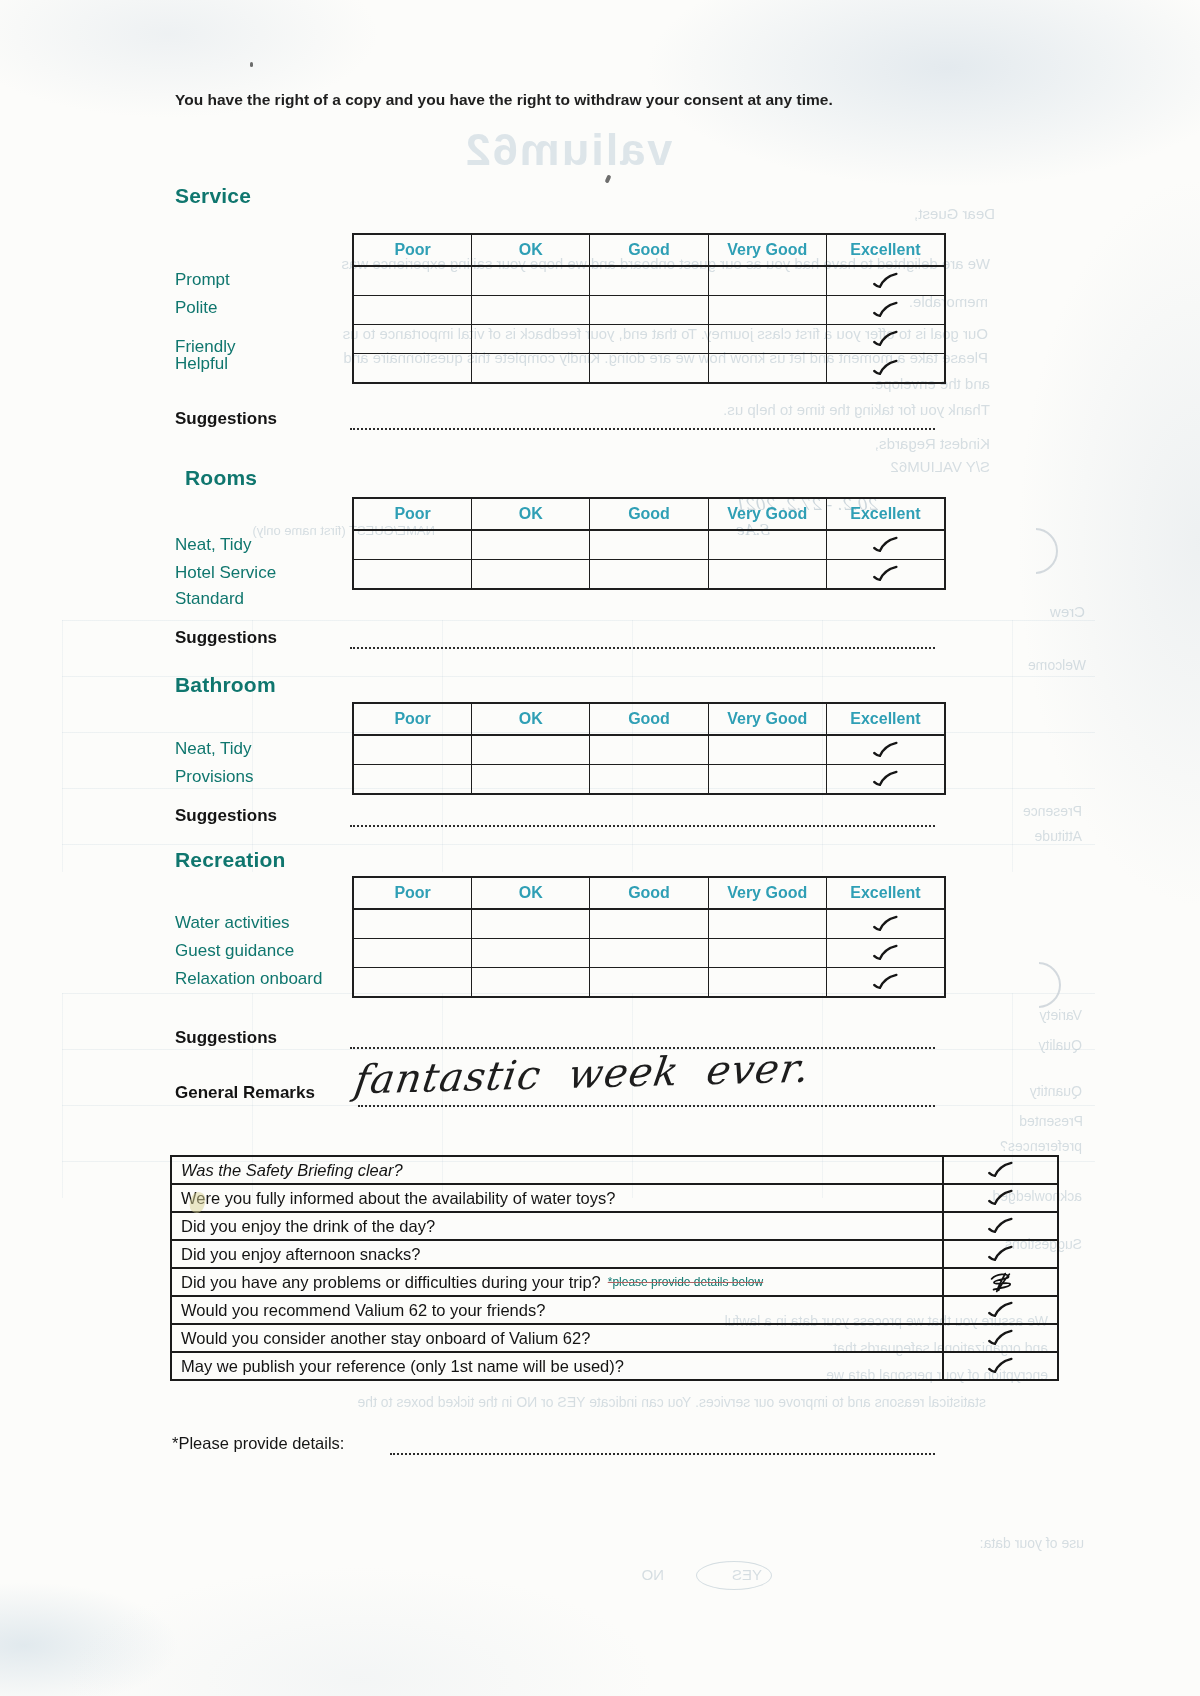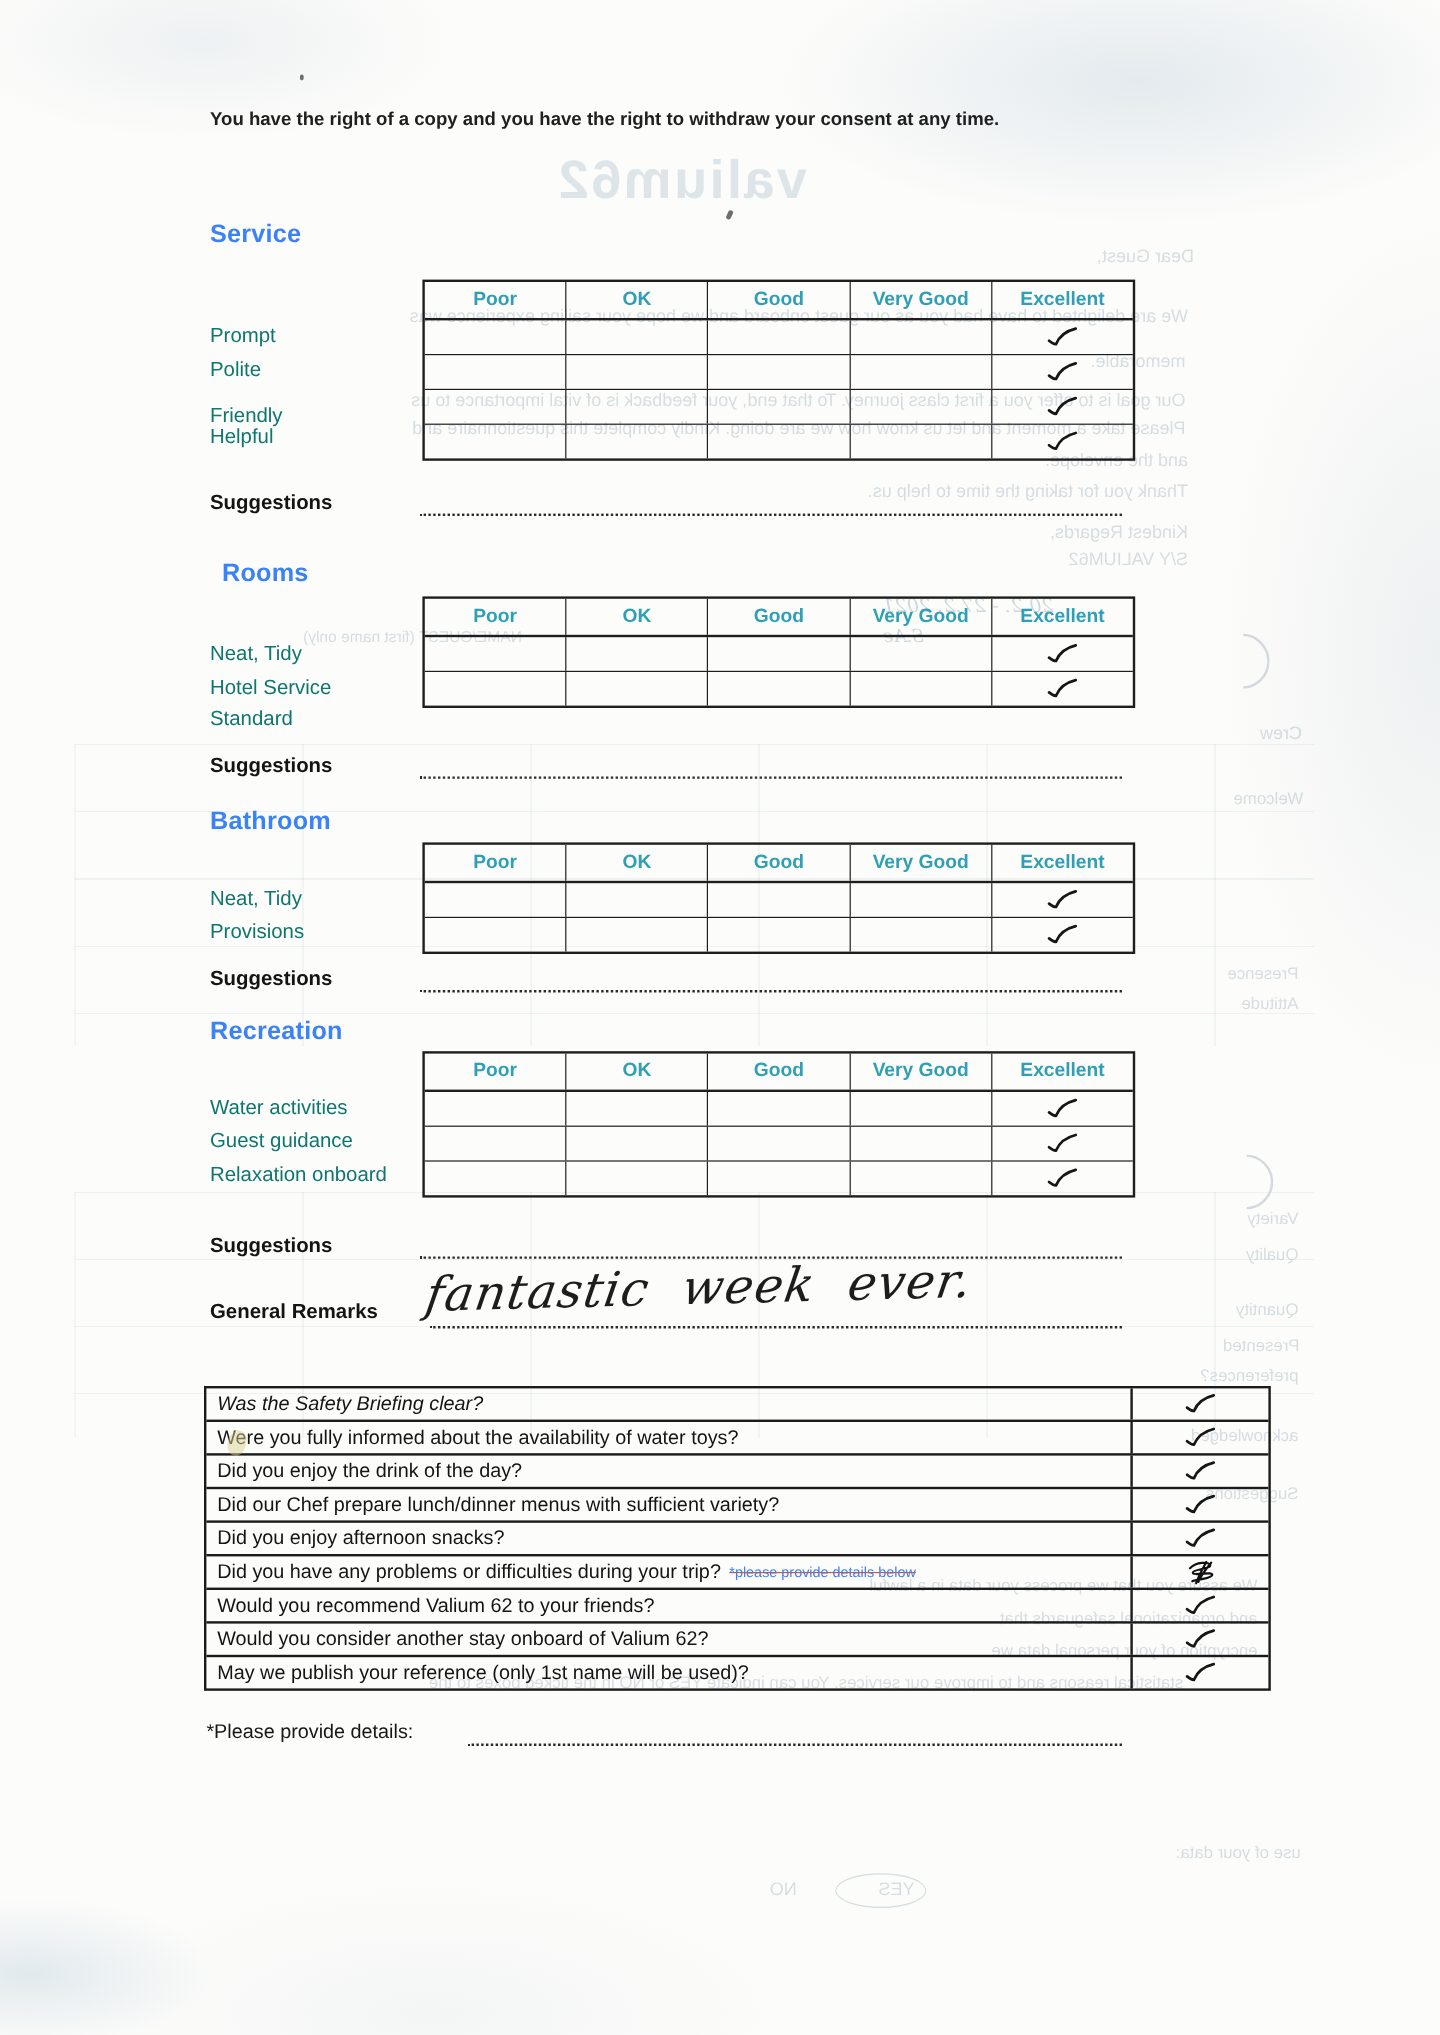--- a/index.html
+++ b/index.html
@@ -48,21 +48,21 @@
   .watermark{
     position:absolute;left:408px;top:124px;width:320px;z-index:1;
     transform:scaleX(-1);text-align:center;
     font-size:45px;font-weight:600;letter-spacing:2px;
     color:#c9d6df;opacity:.6;
   }
 
   
   .consent{left:175px;top:91px;width:720px;font-size:15.5px;font-weight:600;color:#1f1f1f;}
   .hsec{
-    font-size:21px;font-weight:700;color:#3b82f6;letter-spacing:.2px;
+    font-size:21px;font-weight:700;color:#0f766e;letter-spacing:.2px;
   }
   .rowlabel{font-size:17px;color:#0f766e;width:170px;line-height:26px;}
   .sugg{font-size:17px;font-weight:700;color:#141414;}
   .dotline{border-bottom:2.5px dotted #2b2b2b;height:18px;}
 
   
   .rtable{
     position:absolute;width:594px;box-sizing:border-box;
     border:2.5px solid #1e1e1e;background:transparent;z-index:2;
     display:flex;flex-direction:column;
@@ -93,21 +93,21 @@
     border:2.2px solid #1b1b1b;z-index:2;display:flex;flex-direction:column;
   }
   .qrow{display:flex;height:26px;border-bottom:2px solid #1b1b1b;}
   .qrow:last-child{border-bottom:none;}
   .qtext{
     flex:1;display:flex;align-items:center;padding-left:9px;
     font-size:16.5px;color:#141414;white-space:nowrap;overflow:hidden;
   }
   .qrow:first-child .qtext{font-style:italic;}
   .qnote{
-    margin-left:7px;font-size:12px;color:#3b82f6;
+    margin-left:7px;font-size:12px;color:#0f766e;
     text-decoration:line-through;text-decoration-color:#b06060;
     font-style:normal;
   }
   .qans{
     width:115px;box-sizing:border-box;border-left:2px solid #1b1b1b;
     display:flex;align-items:center;justify-content:center;
   }
 
   .check-wrap svg{display:block;transform:rotate(-5deg);}
   .details-label{font-size:16.5px;color:#161616;}
@@ -396,30 +396,20 @@
       <div class="qtext">Did you enjoy the drink of the day?</div>
       <div class="qans">
           <span class="check-wrap">
             <svg width="27" height="16" viewBox="0 0 27 16">
               <path d="M2 10 C4.5 12.5 6 13.3 7.5 13.3 C10.5 7.5 17 3 25 1.8" fill="none" stroke="#161616" stroke-width="2.3" stroke-linecap="round"></path>
             </svg>
           </span>
         </div>
     </div>
     <div class="qrow">
-      <div class="qtext">Did our Chef prepare lunch/dinner menus with sufficient variety?</div>
-      <div class="qans">
-          <span class="check-wrap">
-            <svg width="27" height="16" viewBox="0 0 27 16">
-              <path d="M2 10 C4.5 12.5 6 13.3 7.5 13.3 C10.5 7.5 17 3 25 1.8" fill="none" stroke="#161616" stroke-width="2.3" stroke-linecap="round"></path>
-            </svg>
-          </span>
-        </div>
-    </div>
-    <div class="qrow">
       <div class="qtext">Did you enjoy afternoon snacks?</div>
       <div class="qans">
           <span class="check-wrap">
             <svg width="27" height="16" viewBox="0 0 27 16">
               <path d="M2 10 C4.5 12.5 6 13.3 7.5 13.3 C10.5 7.5 17 3 25 1.8" fill="none" stroke="#161616" stroke-width="2.3" stroke-linecap="round"></path>
             </svg>
           </span>
         </div>
     </div>
     <div class="qrow">

